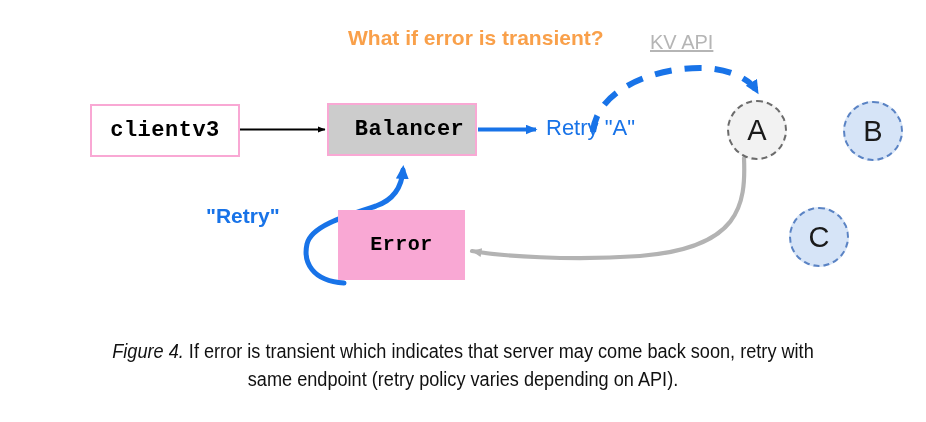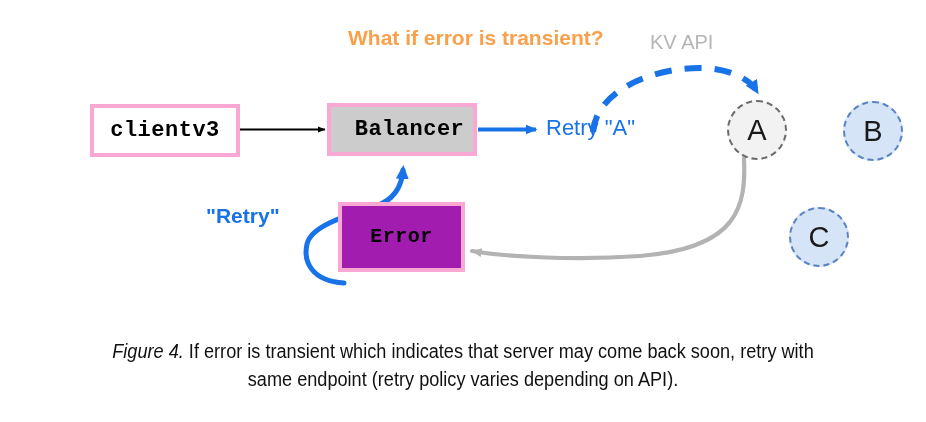--- a/index.html
+++ b/index.html
@@ -21,21 +21,21 @@
     position: absolute;
     left: 0;
     top: 0;
     width: 926px;
     height: 422px;
   }
 
   .node-box {
     position: absolute;
     box-sizing: border-box;
-    border: 4px solid #f9a8d4;
+    border: 2px solid #f9a8d4;
     display: flex;
     align-items: center;
     justify-content: center;
     text-align: center;
     font-family: "Liberation Mono", "DejaVu Sans Mono", monospace;
     font-weight: bold;
     color: #000000;
     line-height: 1.18;
   }
   #clientv3-box {
@@ -52,24 +52,24 @@
     top: 103px;
     width: 150px;
     height: 53px;
     background: #cccccc;
     font-size: 22px;
     letter-spacing: 0.5px;
     padding-left: 15px;
   }
   #error-handler-box {
     left: 338px;
-    top: 202px;
+    top: 210px;
     width: 127px;
     height: 70px;
-    background: #a21caf;
+    background: #f9a8d4;
     font-size: 20px;
     letter-spacing: 0.5px;
     text-align: center;
   }
 
   .endpoint-circle {
     position: absolute;
     box-sizing: border-box;
     border-radius: 50%;
     display: flex;
@@ -114,20 +114,21 @@
     top: 26px;
     font-size: 21px;
     font-weight: bold;
     color: #f9a04a;
   }
   #kv-api-label {
     left: 650px;
     top: 31px;
     font-size: 20px;
     color: #b5b5b5;
+    text-decoration: underline;
   }
   #client-endpoints-label {
     left: 25px;
     top: 74px;
     font-size: 20px;
     color: #111111;
   }
   #retry-a-label {
     left: 546px;
     top: 115px;

